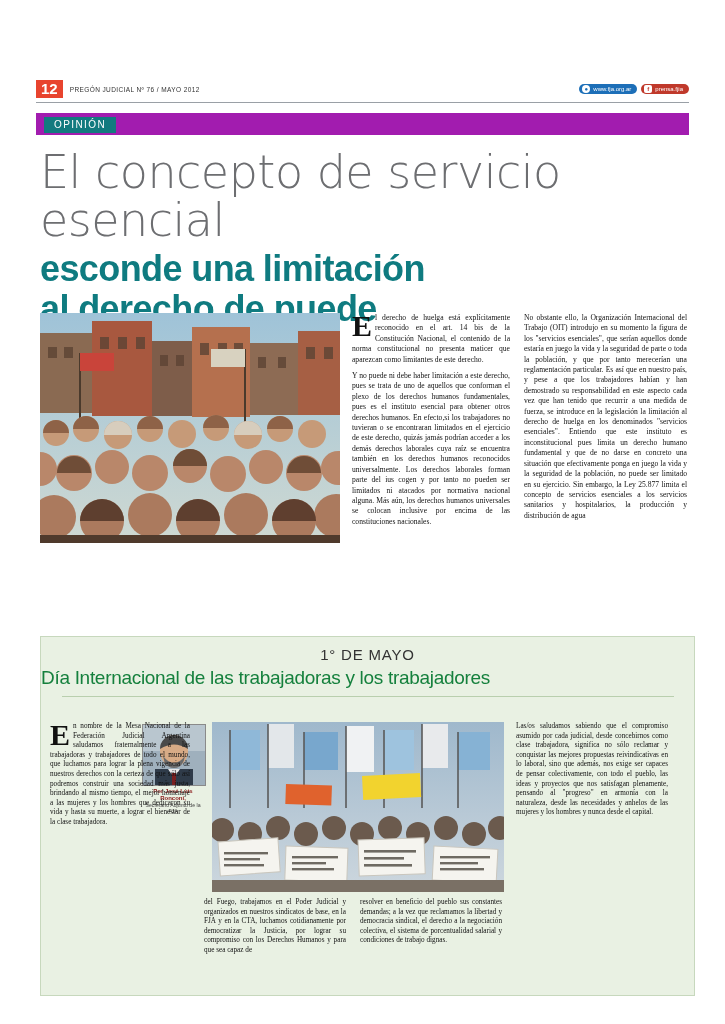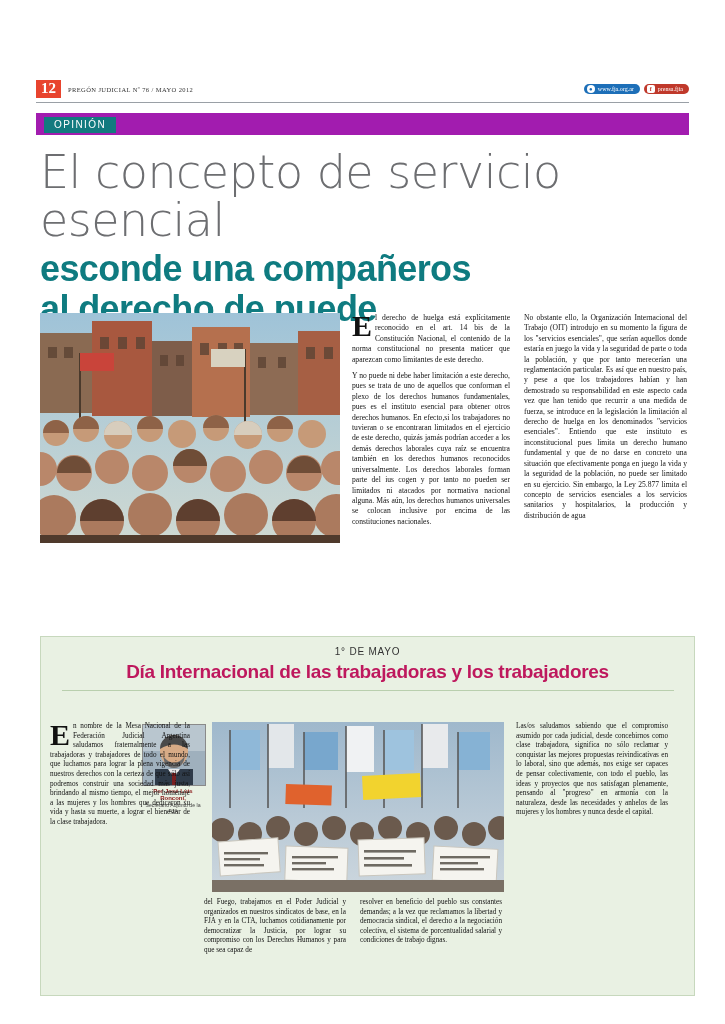--- a/index.html
+++ b/index.html
@@ -15,21 +15,20 @@
     position:absolute;inset:0;
     padding:0;
   }
 
   
   .masthead{
     position:absolute;left:36px;top:80px;width:653px;
     display:flex;align-items:center;
     border-bottom:1px solid #9aa0a6;
     padding-bottom:4px;
-    font-family:Liberation Serif, serif;
   }
   .folio{
     background:#e8442e;color:#fff;
     font-weight:bold;font-size:15px;
     padding:1px 5px 2px 5px;margin-right:7px;
     line-height:1;
   }
   .masthead-text{
     font-size:6.5px;letter-spacing:.4px;color:#333;
     text-transform:uppercase;
@@ -104,25 +103,25 @@
     font-weight:bold;margin:1px 3px 0 0;
     font-family:"Liberation Serif", serif;color:#111;
   }
 
   
   .panel{
     position:absolute;left:40px;top:636px;width:653px;height:358px;
     background:#e9f1e3;border:1px solid #c7d8bd;
   }
   .panel-kicker{
-    text-align:center;font-size:10px;color:#333;letter-spacing:.8px;
+    text-align:center;font-size:15px;color:#333;letter-spacing:.8px;
     margin-top:9px;
   }
   .panel-title{
-    text-align:center;font-size:19px;font-weight:bold;color:#be185d;
+    text-align:left;font-size:19px;font-weight:normal;color:#15803d;
     margin-top:4px;letter-spacing:-.3px;
   }
   .panel-rule{
     width:612px;height:1px;background:#b9cfae;margin:7px auto 0 auto;
   }
 
   .pcol{
     position:absolute;
     font-size:7.2px;line-height:9.6px;text-align:justify;color:#111;
     font-family:"Liberation Serif", serif;
@@ -171,21 +170,21 @@
       </span>
     </span>
   </div>
 
   <div class="section-band">
     <span class="label">OPINIÓN</span>
   </div>
 
   <div class="headline">
     <div class="h-line1">El concepto de servicio esencial</div>
-    <div class="h-line2">esconde una compañeros</div>
+    <div class="h-line2">esconde una limitación</div>
     <div class="h-line3">al derecho de puede</div>
   </div>
 
   <div class="photo">
     <svg width="300" height="230" viewBox="0 0 300 230" xmlns="http://www.w3.org/2000/svg">
       <defs>
         <linearGradient id="sky" x1="0" y1="0" x2="0" y2="1">
           <stop offset="0%" stop-color="#9fc3d8"></stop>
             <stop offset="100%" stop-color="#cfd9d2"></stop>
         </linearGradient>

